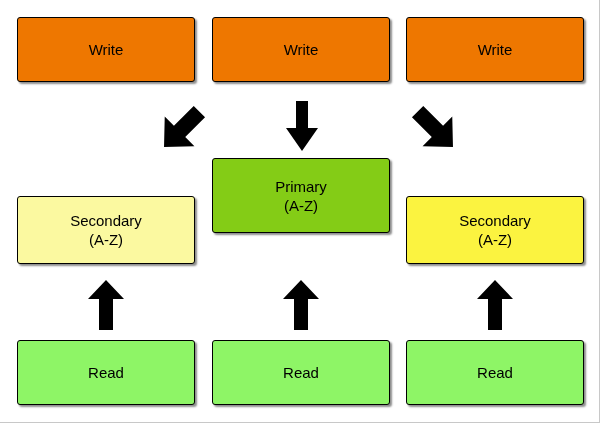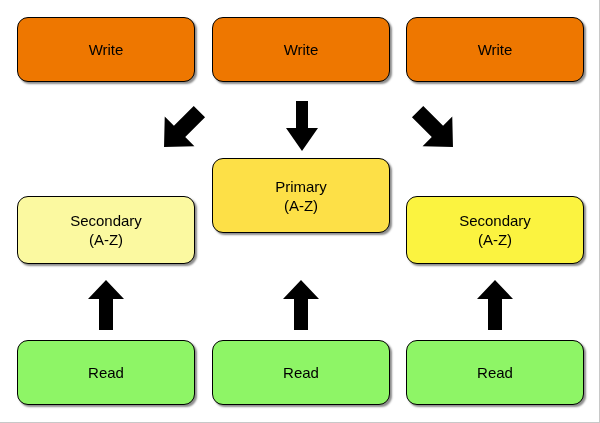--- a/index.html
+++ b/index.html
@@ -18,21 +18,21 @@
     background: #ffffff;
     box-sizing: border-box;
     border-right: 1px solid #c8c8c8;
     border-bottom: 1px solid #c8c8c8;
     overflow: hidden;
   }
   .node {
     position: absolute;
     box-sizing: border-box;
     border: 1.5px solid #000000;
-    border-radius: 11px;
+    border-radius: 3px;
     display: flex;
     flex-direction: column;
     align-items: center;
     justify-content: center;
     color: #000000;
     font-size: 15px;
     line-height: 19px;
     text-align: center;
     box-shadow: 2px 2px 2px rgba(0,0,0,0.45);
     user-select: none;
@@ -61,21 +61,21 @@
   <div class="node" style="left: 212px; top: 17px; width: 178px; height: 65px; background: rgb(238, 119, 0);">
     <span>Write</span>
 
   </div>
 
   <div class="node" style="left: 406px; top: 17px; width: 178px; height: 65px; background: rgb(238, 119, 0);">
     <span>Write</span>
 
   </div>
 
-  <div class="node" style="left: 212px; top: 158px; width: 178px; height: 75px; background: #fde047; align-items: center;">
+  <div class="node" style="left: 212px; top: 158px; width: 178px; height: 75px; background: #84cc16; align-items: center;">
     <span>Primary</span>
     <span class="line2">(A-Z)</span>
   </div>
 
   <div class="node" style="left: 17px; top: 196px; width: 178px; height: 68px; background: rgb(251, 249, 160);">
     <span>Secondary</span>
     <span class="line2">(A-Z)</span>
   </div>
 
   <div class="node" style="left: 406px; top: 196px; width: 178px; height: 68px; background: rgb(251, 243, 64);">

